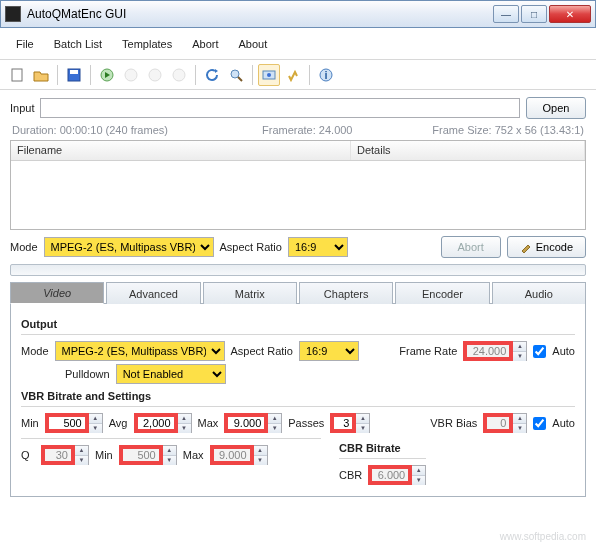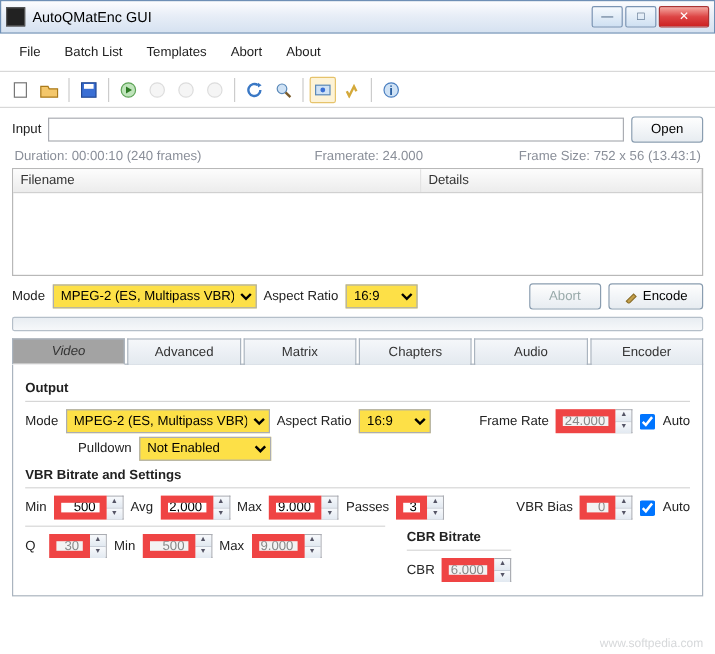--- a/index.html
+++ b/index.html
@@ -22,21 +22,21 @@
 
 .content { padding: 4px 10px 8px 10px; }
 
 .row { display: flex; align-items: center; gap: 6px; margin: 3px 0; }
 .lbl { color: #222; }
 .txt { border: 1px solid #abadb3; height: 20px; padding: 0 4px; background:#fff; }
 .btn { height: 22px; min-width: 60px; border: 1px solid #8a9db0; border-radius: 3px; background: linear-gradient(#fefefe,#e7ecf1); padding: 0 12px; display:flex; align-items:center; justify-content:center; gap:4px; }
 .btn[disabled] { color:#9aa; }
 .sel { border: 1px solid #abadb3; height: 20px; background:#fde047; padding: 0 2px; }
 .spin { display:flex; align-items:center; }
-.spin input { border:6px solid #ef4444; height:20px; width:44px; text-align:right; padding-right:3px; }
+.spin input { border:4px solid #ef4444; height:20px; width:44px; text-align:right; padding-right:3px; }
 .spin input[disabled]{ background:#f3f3f3; color:#888; }
 .spin .spbtns { width:14px; height:20px; border:1px solid #abadb3; border-left:none; display:flex; flex-direction:column; }
 .spin .spbtns div { flex:1; background:linear-gradient(#f7f9fc,#e2e9f1); font-size:6px; line-height:9px; text-align:center; color:#556; }
 .spin .spbtns div:first-child{border-bottom:1px solid #c7ced8;}
 
 .statline { display:flex; color:#8a8f99; font-size:11px; padding: 2px 2px 4px 2px; justify-content: flex-end; }
 .statline span:nth-child(1){flex:0 0 250px;}
 .statline span:nth-child(2){flex:0 0 160px;}
 .statline span:nth-child(3){flex:1; text-align:right;}
 
@@ -192,22 +192,22 @@
       </button>
   </div>
 
   <div class="progress"></div>
 
   <div class="tabs">
     <div class="tab active">Video</div>
     <div class="tab">Advanced</div>
     <div class="tab">Matrix</div>
     <div class="tab">Chapters</div>
+    <div class="tab">Encoder</div>
     <div class="tab">Audio</div>
-    <div class="tab">Encoder</div>
   </div>
 
   <div class="panel">
     <div class="group-title">Output</div>
     <hr>
     <div class="row">
       <span class="lbl">Mode</span>
       <select class="sel" style="width:170px"><option>MPEG-2 (ES, Multipass VBR)</option></select>
       <span class="lbl">Aspect Ratio</span>
       <select class="sel" style="width:60px"><option>16:9</option></select>

